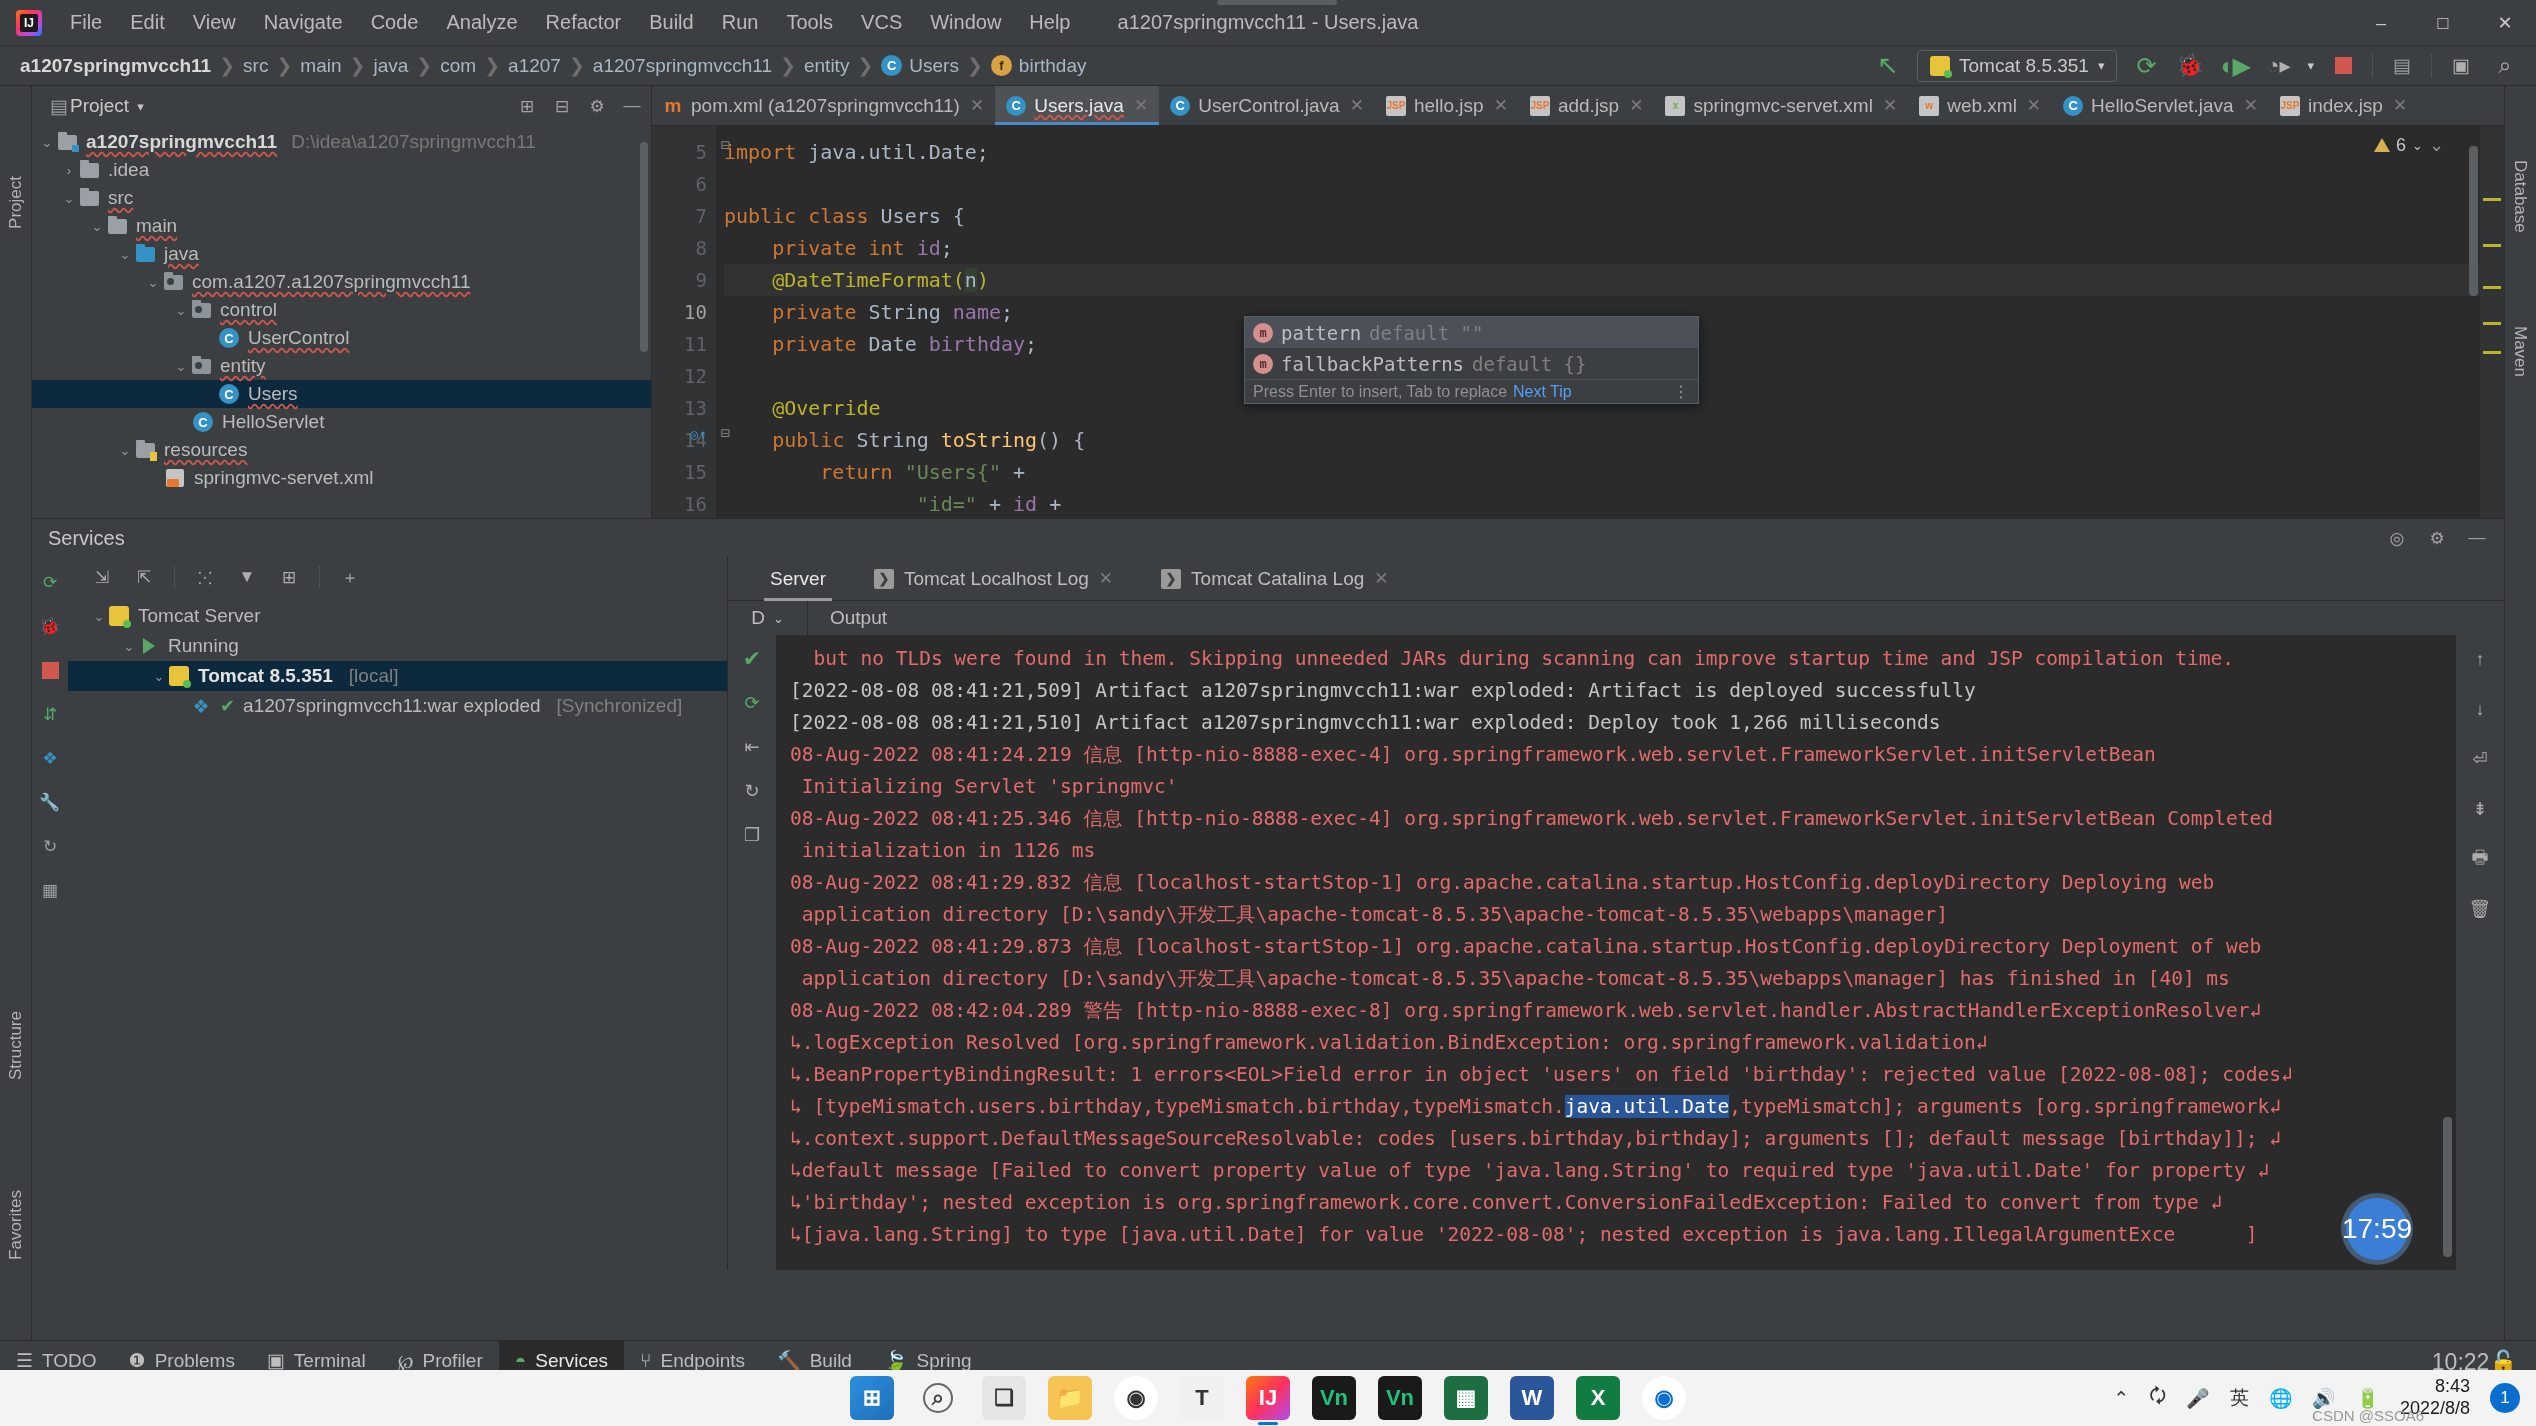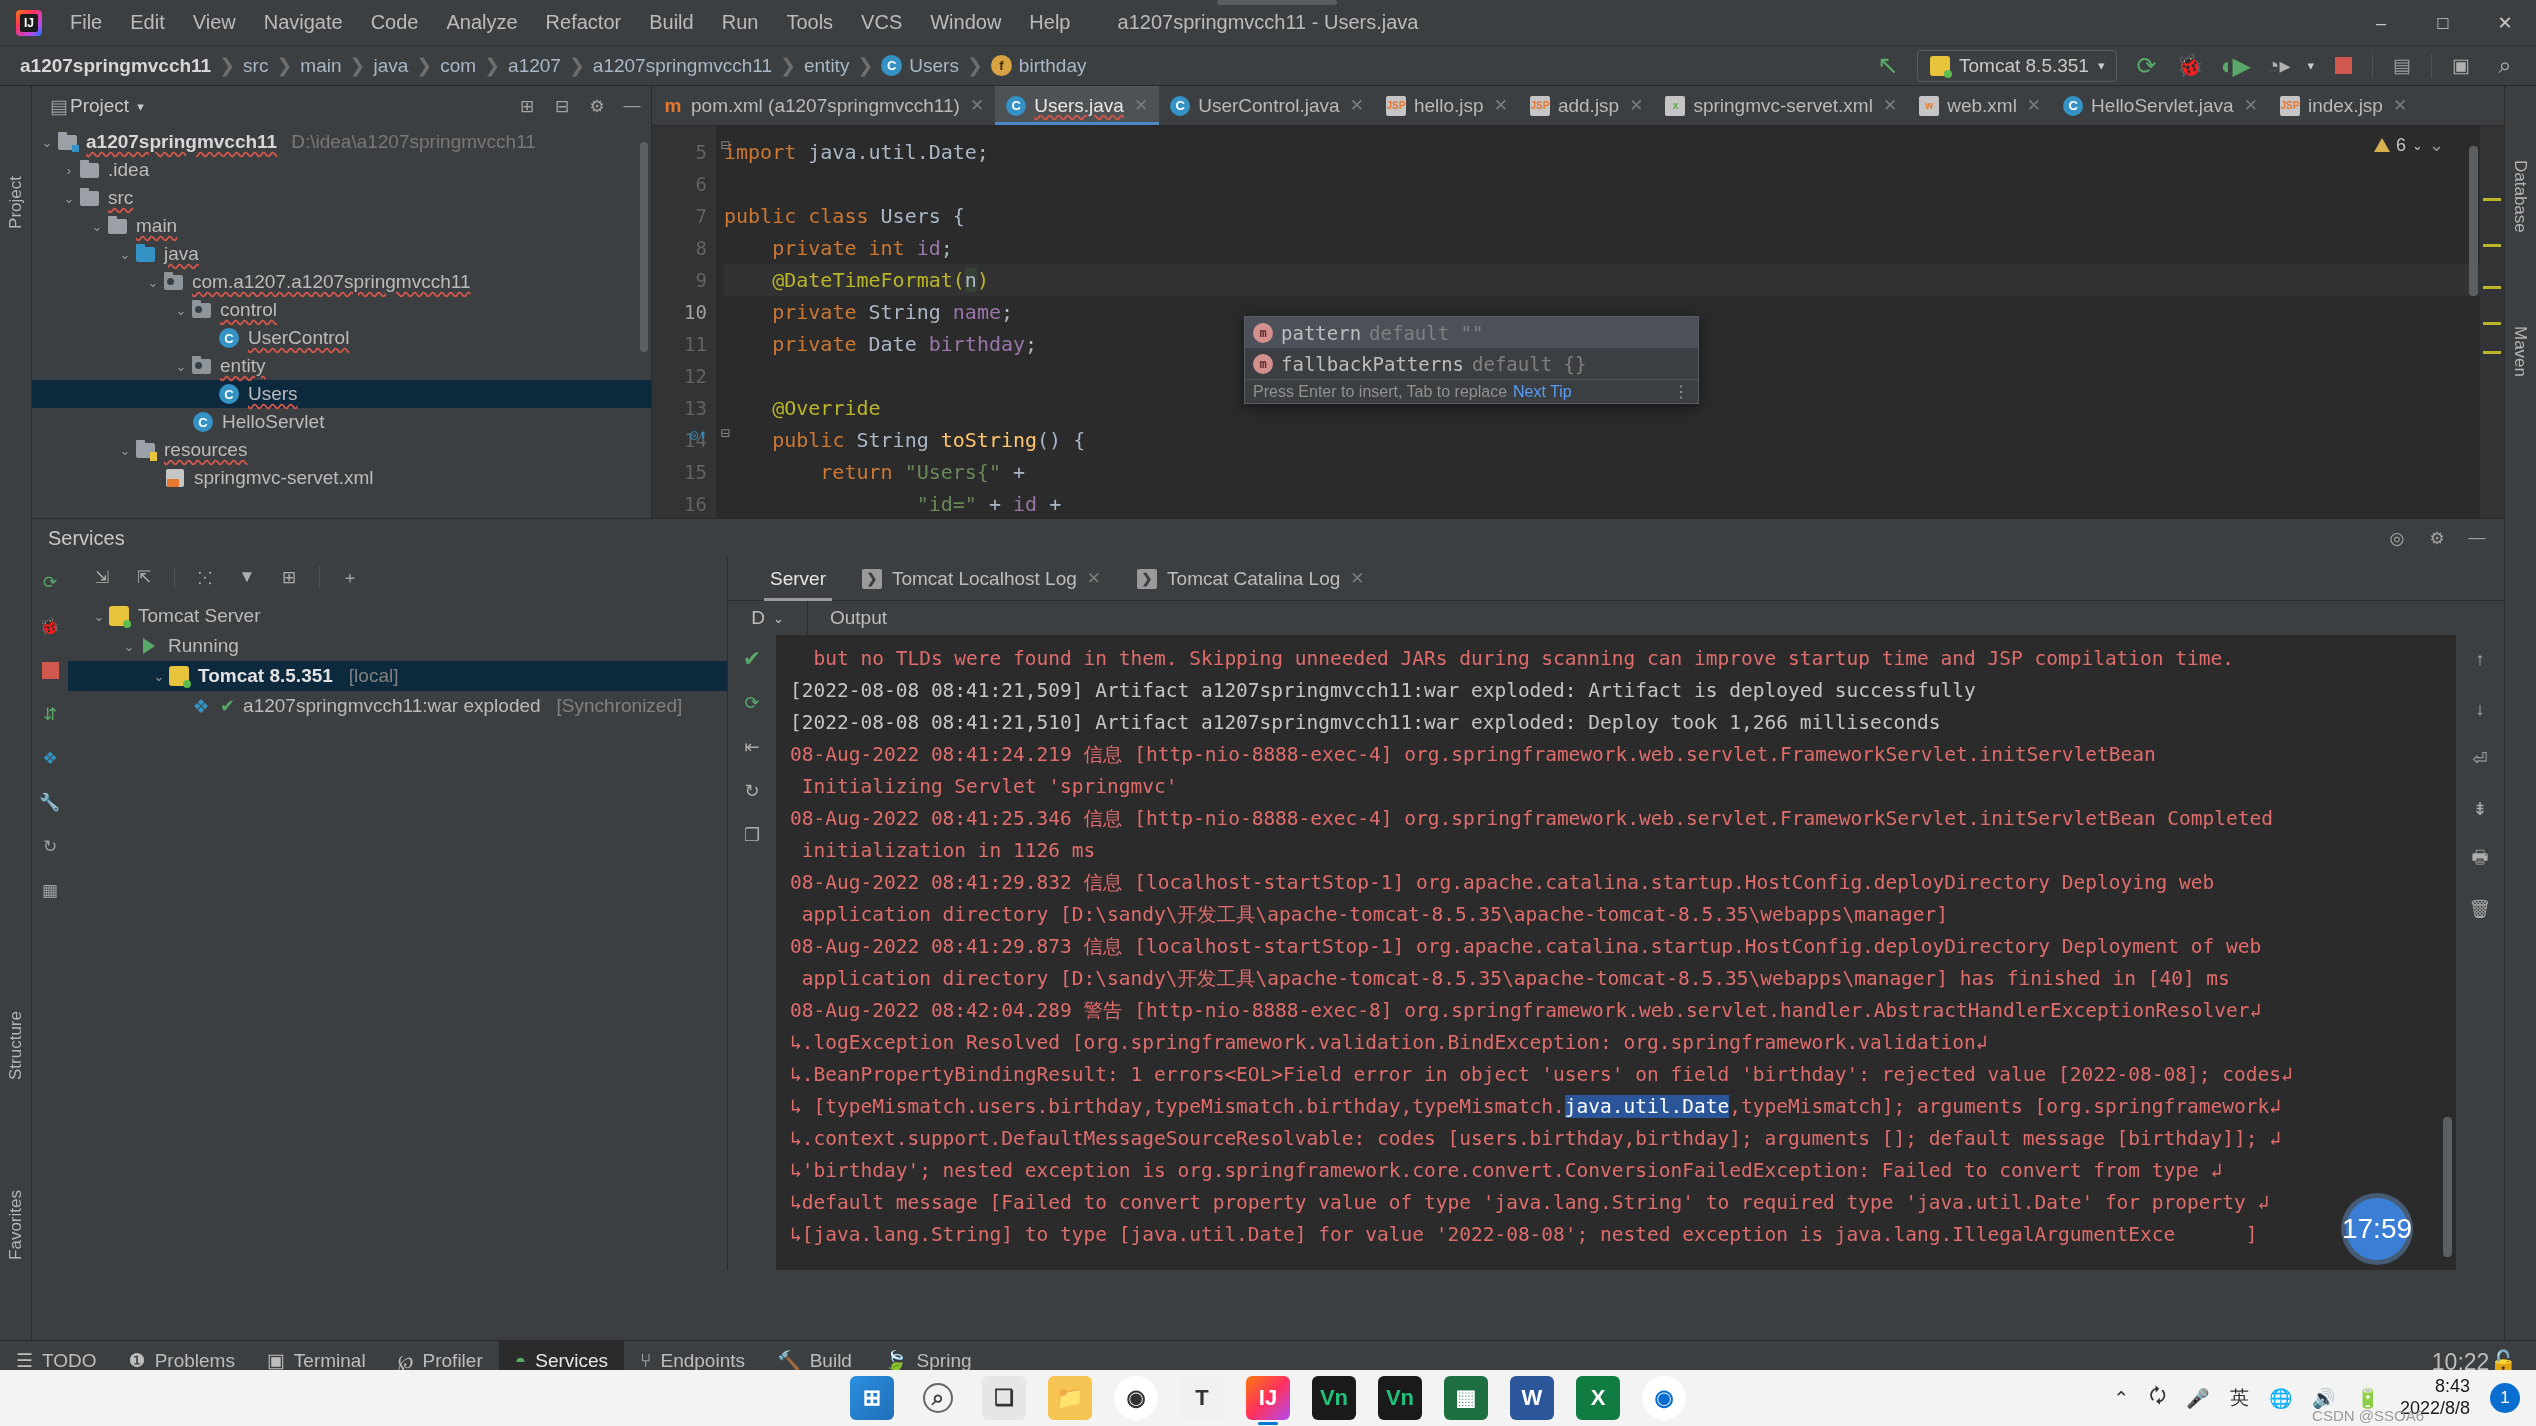--- a/index.html
+++ b/index.html
@@ -216,21 +216,21 @@
   .svc-tree { font-size: 19px; color: #bbbbbb; padding-top: 4px; }
   .svc-node { display: flex; align-items: center; height: 30px; white-space: nowrap; }
   .svc-node.sel { background: #0d293e; }
   .svc-dim { color: #808080; margin-left: 16px; }
   .play-tri { width: 0; height: 0; border-left: 12px solid #59a869;
      border-top: 8px solid transparent; border-bottom: 8px solid transparent; }
   .chk { color: #59a869; font-size: 18px; }
 
   
   .console-col { flex: 1; position: relative; }
-  .con-tabs { height: 44px; display: flex; align-items: center; gap: 0;
+  .con-tabs { height: 44px; display: flex; align-items: center; gap: 12px;
      border-bottom: 1px solid #2b2b2b; padding-left: 24px; }
   .ctab { display: flex; align-items: center; gap: 10px; color: #bdbdbd; font-size: 19px;
      padding: 0 18px; height: 44px; position: relative; }
   .ctab.active { color: #e8e8e8; }
   .ctab.active::after { content:""; position:absolute; left:12px; right:12px; bottom:0;
      height:3px; background:#9a9a9a; }
   .ctab .cx { color: #7b7b7b; font-size: 17px; }
   .sqico { width: 20px; height: 20px; background: #9a9a9a; color: #3c3f41;
      font-size: 13px; display:flex; align-items:center; justify-content:center;
      border-radius: 2px; font-weight: bold;}
@@ -730,22 +730,22 @@
           <div class="lg red"> initialization in 1126 ms</div>
           <div class="lg red">08-Aug-2022 08:41:29.832 信息 [localhost-startStop-1] org.apache.catalina.startup.HostConfig.deployDirectory Deploying web</div>
           <div class="lg red"> application directory [D:\sandy\开发工具\apache-tomcat-8.5.35\apache-tomcat-8.5.35\webapps\manager]</div>
           <div class="lg red">08-Aug-2022 08:41:29.873 信息 [localhost-startStop-1] org.apache.catalina.startup.HostConfig.deployDirectory Deployment of web</div>
           <div class="lg red"> application directory [D:\sandy\开发工具\apache-tomcat-8.5.35\apache-tomcat-8.5.35\webapps\manager] has finished in [40] ms</div>
           <div class="lg red">08-Aug-2022 08:42:04.289 警告 [http-nio-8888-exec-8] org.springframework.web.servlet.handler.AbstractHandlerExceptionResolver↲</div>
           <div class="lg red">↳.logException Resolved [org.springframework.validation.BindException: org.springframework.validation↲</div>
           <div class="lg red">↳.BeanPropertyBindingResult: 1 errors&lt;EOL&gt;Field error in object 'users' on field 'birthday': rejected value [2022-08-08]; codes↲</div>
           <div class="lg red"><span>↳ [typeMismatch.users.birthday,typeMismatch.birthday,typeMismatch.</span><span class="hlsel">java.util.Date</span><span>,typeMismatch]; arguments [org.springframework↲</span></div>
           <div class="lg red">↳.context.support.DefaultMessageSourceResolvable: codes [users.birthday,birthday]; arguments []; default message [birthday]]; ↲</div>
+          <div class="lg red">↳default message [Failed to convert property value of type 'java.lang.String' to required type 'java.util.Date' for property ↲</div>
           <div class="lg red">↳'birthday'; nested exception is org.springframework.core.convert.ConversionFailedException: Failed to convert from type ↲</div>
-          <div class="lg red">↳default message [Failed to convert property value of type 'java.lang.String' to required type 'java.util.Date' for property ↲</div>
           <div class="lg red">↳[java.lang.String] to type [java.util.Date] for value '2022-08-08'; nested exception is java.lang.IllegalArgumentExce      ]</div>
         </div>
 
         <div class="con-right-rail">
           <span class="crail-ico">↑</span>
           <span class="crail-ico">↓</span>
           <span class="crail-ico">⏎</span>
           <span class="crail-ico">⇟</span>
           <span class="crail-ico">🖶</span>
           <span class="crail-ico">🗑</span>

